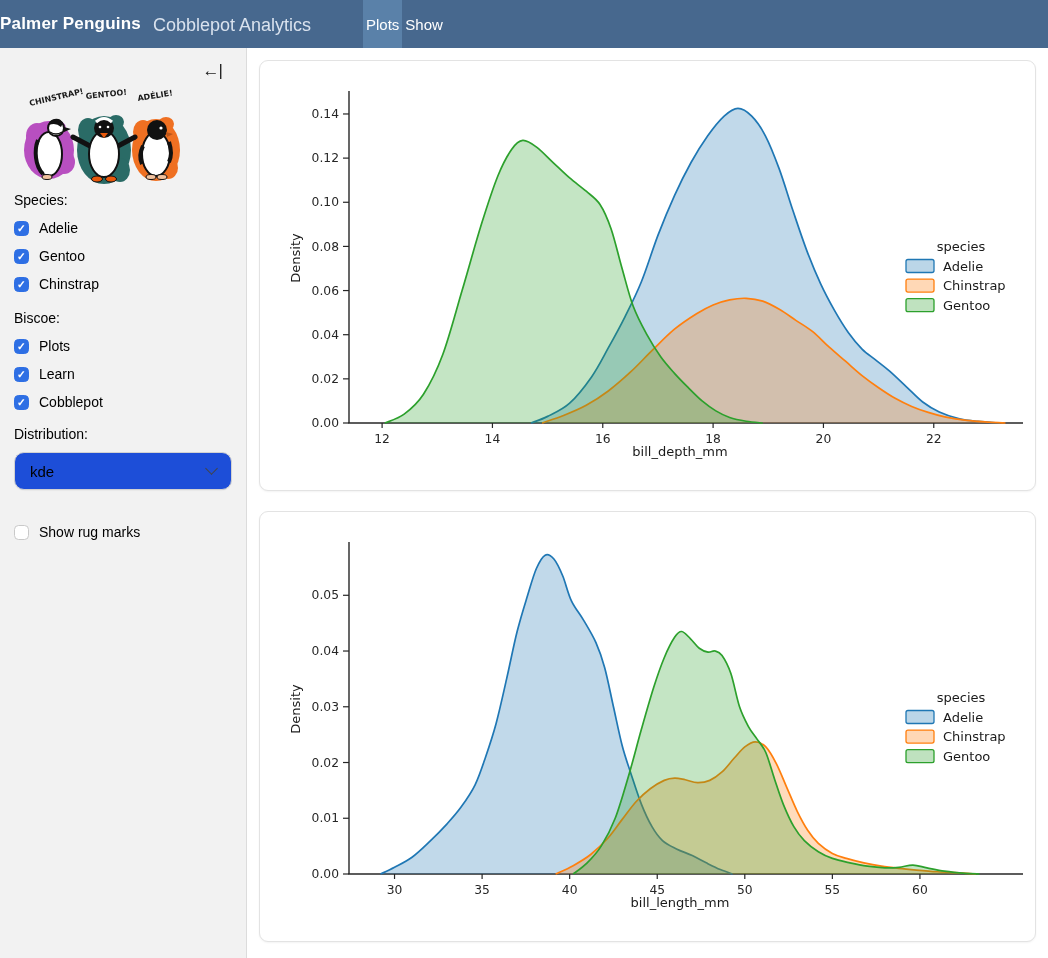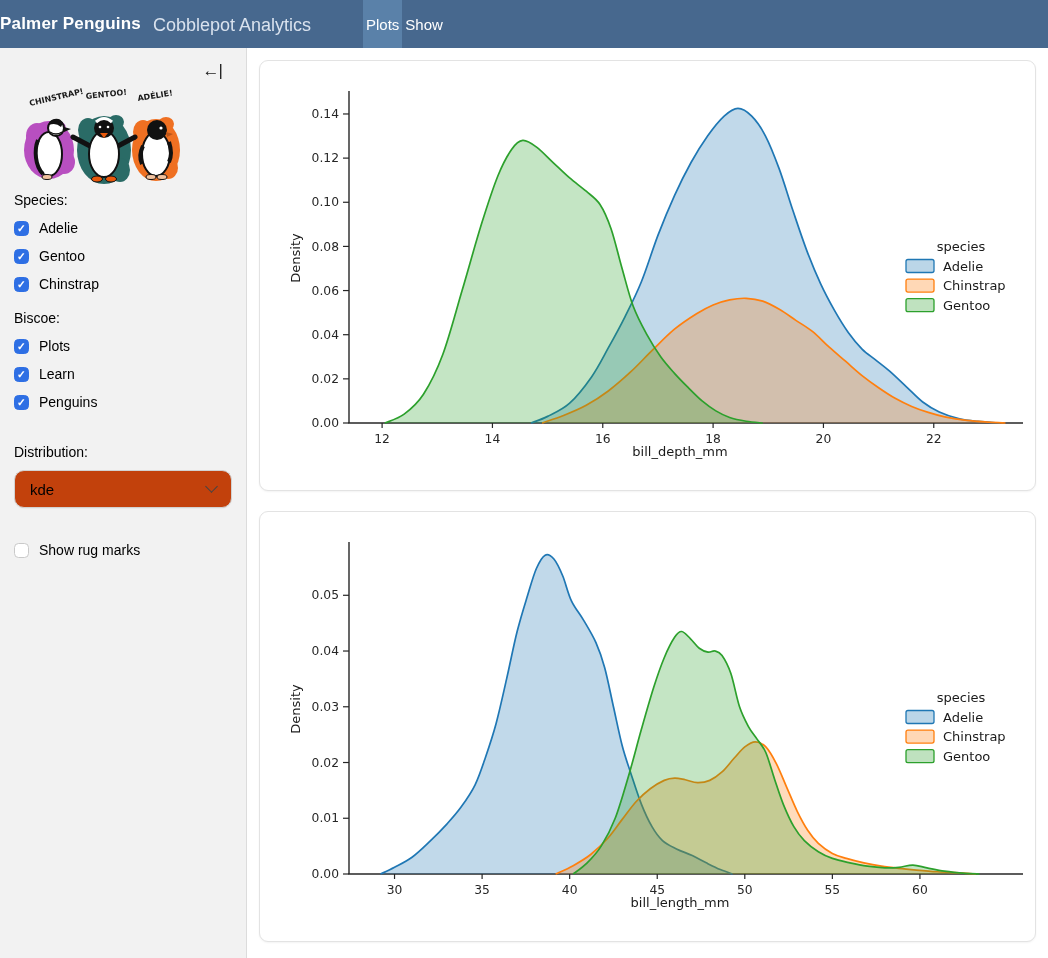--- a/index.html
+++ b/index.html
@@ -29,22 +29,22 @@
   .artwork{margin-top:40px;margin-left:2px;width:170px;height:100px}
   .group-label{font-size:14px;margin:18px 0 4px}
   .group-label.first{margin-top:0}
   .check-row{display:flex;align-items:center;gap:10px;margin:12px 0;cursor:pointer}
   .cb{width:15px;height:15px;border-radius:4.5px;background:#fff;border:1px solid #c9c9c9;
       position:relative;flex:none}
   .cb.checked{background:var(--checkbox);border-color:var(--checkbox)}
   .cb.checked::after{content:"✓";position:absolute;inset:0;display:flex;align-items:center;
       justify-content:center;color:#fff;font-size:10.5px;font-weight:700}
   .check-label{font-size:14px}
-  .dist-label{margin-top:34px}
-  .select{margin-top:10px;height:38px;width:218px;background:#c2410c;border:1px solid #d2d2d2;
+  .dist-label{margin-top:16px}
+  .select{margin-top:10px;height:38px;width:218px;background:#1d4ed8;border:1px solid #d2d2d2;
           border-radius:10px;display:flex;align-items:center;justify-content:space-between;
           padding:0 15px;font-size:15px;cursor:pointer;box-shadow:0 1px 1px rgba(0,0,0,.04)}
   .chev{width:9px;height:9px;border-right:1.8px solid #444;border-bottom:1.8px solid #444;
         transform:rotate(45deg);margin-top:-5px}
   .rug-row{margin-top:34px}
   .footer-note{margin-top:36px;font-size:14px;line-height:21px;width:204px}
   .footer-note a{color:var(--link)}
 
   
   .main{margin-left:247px;padding:12px 12px 0 12px;margin-top:48px}
@@ -156,21 +156,21 @@
   <div class="check-row">
     <span class="cb checked"></span>
     <span class="check-label">Plots</span>
   </div>
   <div class="check-row">
     <span class="cb checked"></span>
     <span class="check-label">Learn</span>
   </div>
   <div class="check-row">
     <span class="cb checked"></span>
-    <span class="check-label">Penguins</span>
+    <span class="check-label">Cobblepot</span>
   </div>
 
   <div class="group-label dist-label">Distribution:</div>
   <div class="select">
     <span>kde</span>
     <span class="chev"></span>
   </div>
 
   <div class="check-row rug-row">
     <span class="cb"></span>

